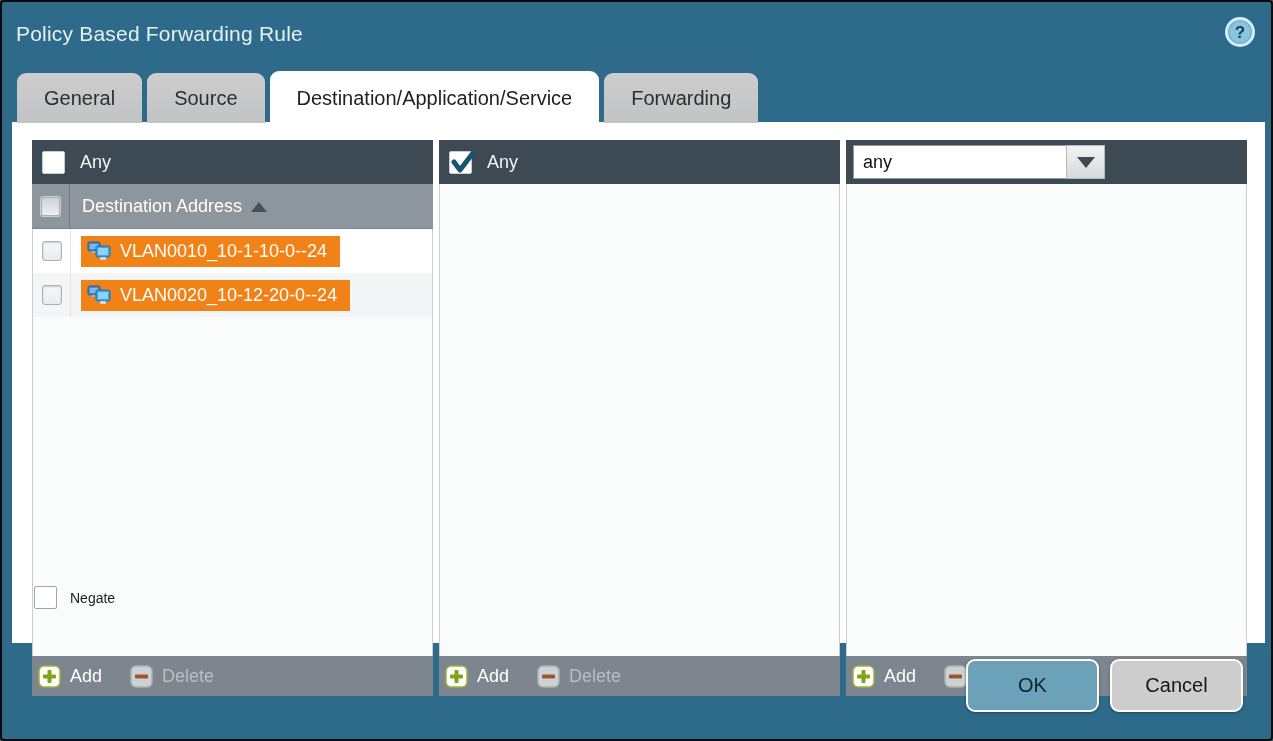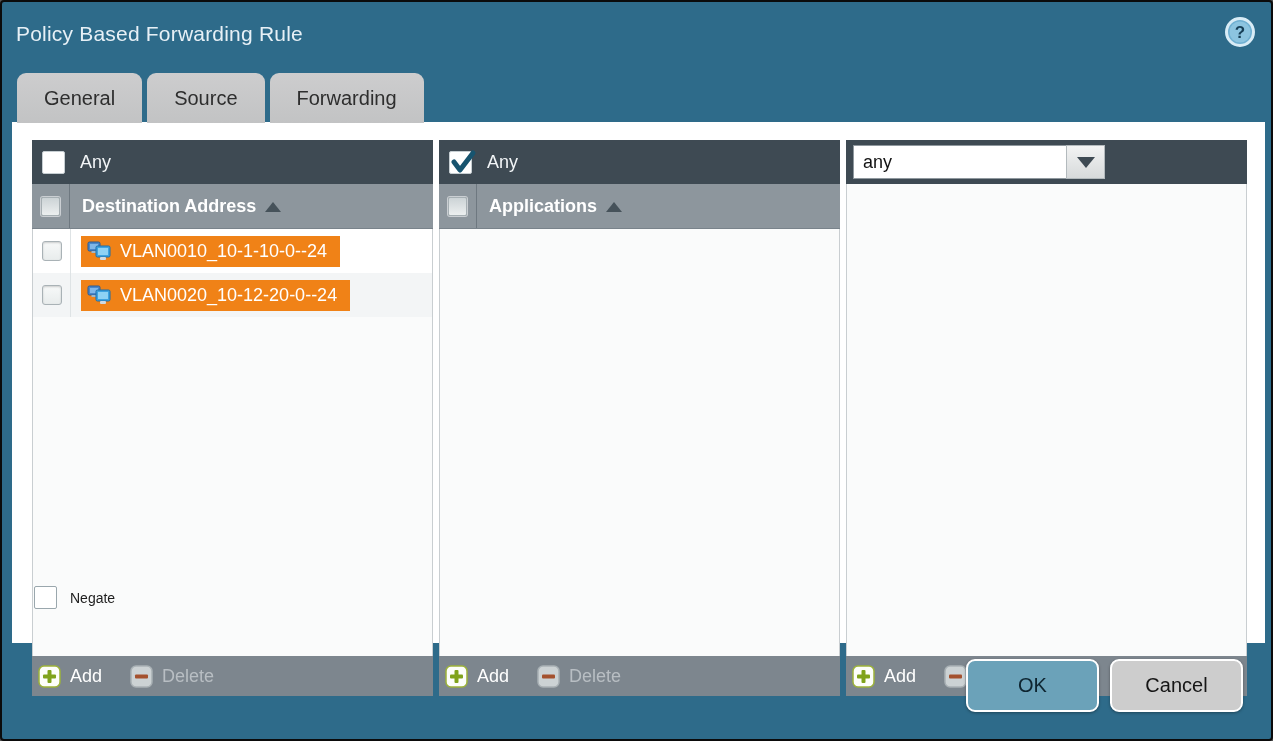--- a/index.html
+++ b/index.html
@@ -47,21 +47,21 @@
   .panel{ width:401px; height:556px; display:flex; flex-direction:column; }
 
   .bar-top{
     height:44px; background:#3e4a53; display:flex; align-items:center;
     padding:0 10px; gap:15px; flex:none;
   }
   .bar-label{ color:#f2f5f7; font-size:18px; }
 
   .colhead{
     height:45px; background:#8d969d; display:flex; align-items:stretch;
-    border-bottom:1px solid #79838b; flex:none;font-weight:bold;
+    border-bottom:1px solid #79838b; flex:none;
   }
   .chkcol{
     width:38px; display:flex; align-items:center; justify-content:center;
     border-right:1px solid #6e7880; flex:none;
   }
   .collabel{
     color:#fff; font-size:18px; padding-left:12px;
     display:flex; align-items:center; gap:9px; cursor:pointer;
   }
   .sort-up{
@@ -165,20 +165,21 @@
     <svg width="30" height="30" viewBox="0 0 30 30">
       <circle cx="15" cy="15" r="13.5" fill="#6fb0d2" stroke="#d9ecf6" stroke-width="3"></circle>
       <circle cx="15" cy="15" r="10.5" fill="#8cc4e0"></circle>
       <text x="15" y="21" text-anchor="middle" font-size="17" font-family="Liberation Sans, sans-serif" font-weight="bold" fill="#163e56">?</text>
     </svg>
   </div>
 
   <div class="tabs">
     <div class="tab">General</div>
     <div class="tab">Source</div>
+    <div class="tab active">Destination/Application/Service</div>
     <div class="tab">Forwarding</div>
   </div>
 
   <div class="content">
     <div class="panels">
 
       <section class="panel">
         <div class="bar-top">
           <span class="cb"></span>
           <span class="bar-label">Any</span>
@@ -247,29 +248,20 @@
 
       <section class="panel">
         <div class="bar-top">
           <span class="cb">
             <svg width="28" height="28" viewBox="0 0 28 28">
               <path d="M5 13 L11 21 L24 4" fill="none" stroke="#17546f" stroke-width="5" stroke-linecap="round" stroke-linejoin="round"></path>
             </svg>
           </span>
           <span class="bar-label">Any</span>
         </div>
-        <div class="colhead">
-          <span class="chkcol">
-            <span class="cb hdr"></span>
-          </span>
-          <span class="collabel">
-            <span>Applications</span>
-            <i class="sort-up"></i>
-          </span>
-        </div>
         <div class="list"></div>
         <div class="bar-bottom">
           <span class="tool-btn">
             <svg width="23" height="23" viewBox="0 0 23 23">
               <rect x="1" y="1" width="21" height="21" rx="5" fill="#fdfefa" stroke="#9db33a" stroke-width="1.5"></rect>
               <rect x="5" y="9.5" width="13" height="4" rx="1" fill="#80a31c"></rect>
               <rect x="9.5" y="5" width="4" height="13" rx="1" fill="#80a31c"></rect>
             </svg>
             <span class="lbl">Add</span>
           </span>

